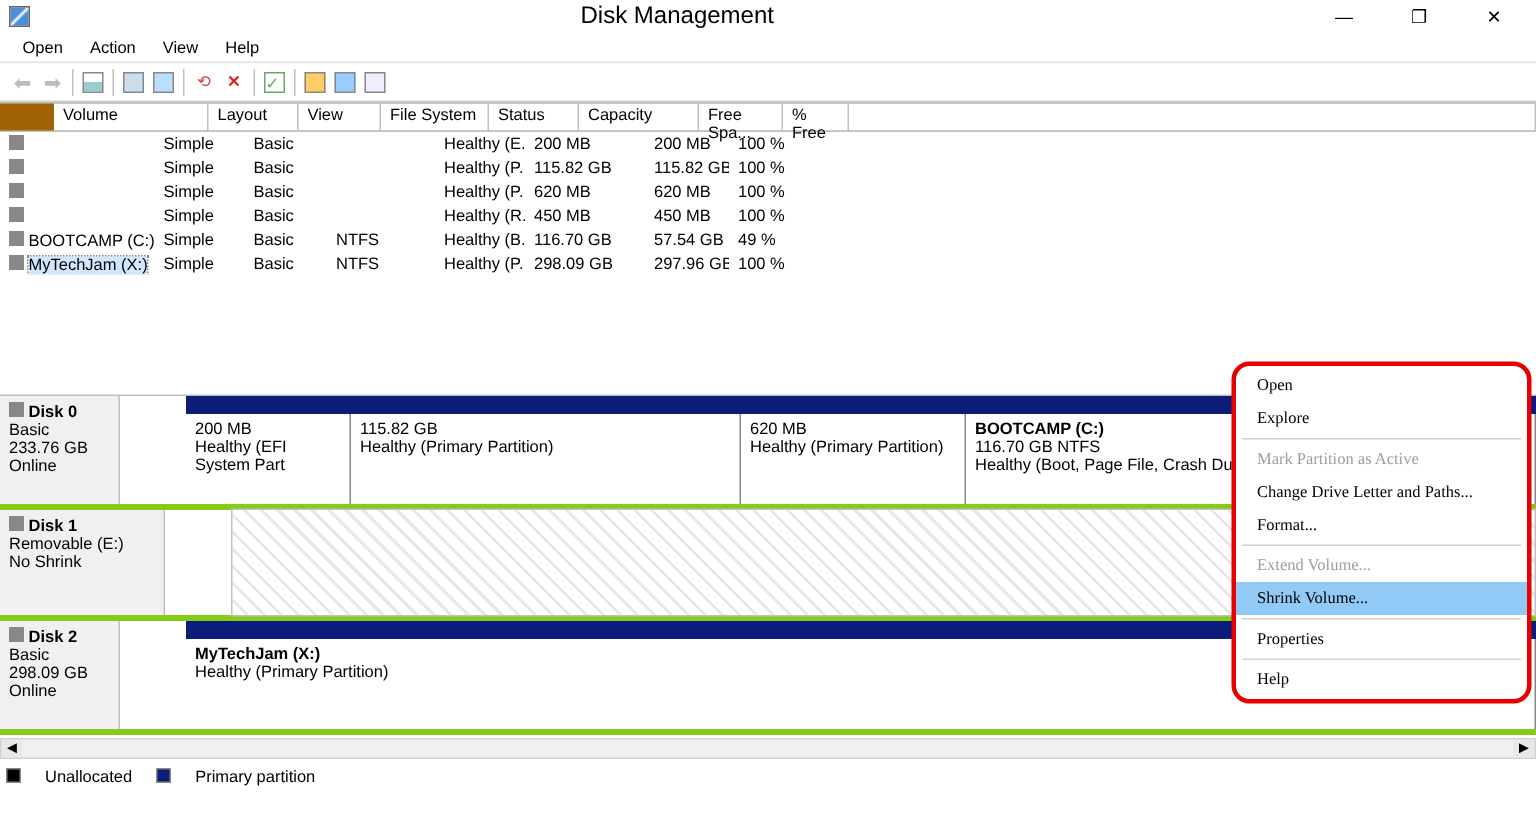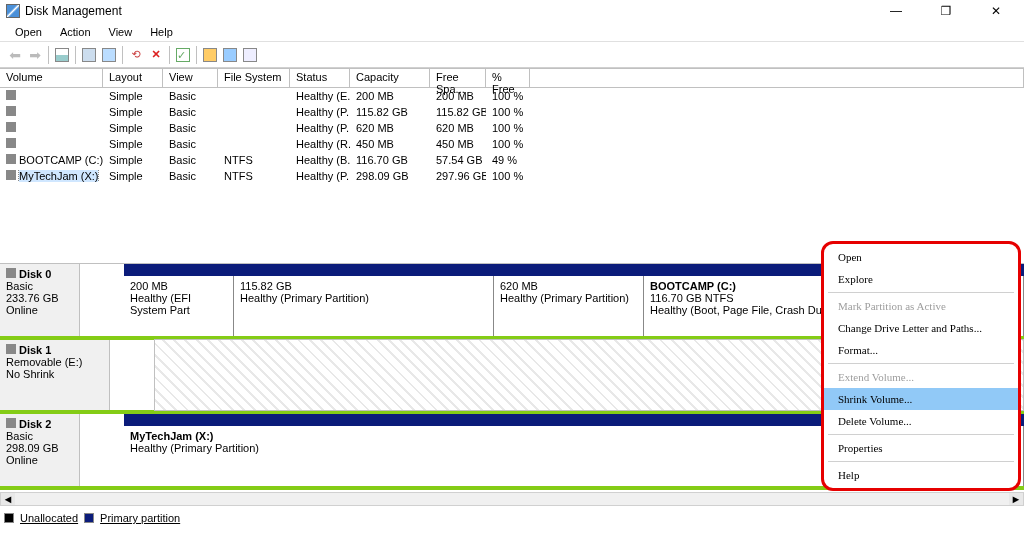--- a/index.html
+++ b/index.html
@@ -1,30 +1,30 @@
 <!DOCTYPE html>
 <html><head>
 <meta charset="utf-8">
 <style>
 * { box-sizing: border-box; margin: 0; padding: 0; font-family: "Segoe UI", Tahoma, sans-serif; font-size: 11px; }
 body { background: #fff; width: 1024px; height: 544px; overflow: hidden; color: #000; }
 .titlebar { height: 22px; display: flex; align-items: center; padding: 0 6px; }
 .titlebar .tb-icon { width: 14px; height: 14px; margin-right: 5px; background: linear-gradient(135deg,#4a90d9 40%,#fff 50%,#4a90d9 60%); border:1px solid #666; }
-.titlebar .title { flex: 1; font-size: 12px; }
+.titlebar .title { flex: 1; font-size: 16px; text-align: center; }
 .titlebar .winbtns { display: flex; gap: 14px; margin-right: 4px; }
 .titlebar .winbtn { width: 36px; height: 20px; display:flex; align-items:center; justify-content:center; font-size:12px; }
 .menubar { height: 20px; display: flex; align-items: center; padding: 0 6px; border-bottom: 1px solid #e0e0e0; }
 .menubar span { padding: 0 9px; }
 .toolbar { height: 26px; display: flex; align-items: center; padding: 0 6px; border-bottom: 1px solid #d0d0d0; gap: 2px; }
 .tbtn { width: 18px; height: 18px; display:flex; align-items:center; justify-content:center; border:1px solid transparent; }
 .sep { width:1px; height:18px; background:#c0c0c0; margin:0 2px; }
 .arrow { font-size:14px; color:#555; }
 .arrow.dis { color:#bbb; }
 .ibox { width:14px;height:14px;border:1px solid #888; }
-.grid-head { display:flex; background:#404040; border-top:1px solid #c0c0c0; border-bottom:1px solid #c0c0c0; height:20px; }
+.grid-head { display:flex; background:#a16207; border-top:1px solid #c0c0c0; border-bottom:1px solid #c0c0c0; height:20px;padding-left:36px; }
 .gh { border-right:1px solid #c0c0c0; padding:2px 6px; background:#fff; font-size:11px; }
 .grid-body { height:175px; overflow:auto; }
 .row { display:flex; height:16px; align-items:center; }
 .cell { padding:0 6px; overflow:hidden; white-space:nowrap; }
 .vol-icon { width:10px;height:10px; background:#888; display:inline-block; margin-right:3px; }
 .sel { background:#d0e7ff; outline:1px dotted #888; display:inline-block; }
 
 .disks { border-top:1px solid #c0c0c0; }
 .disk { display:flex; border-bottom:4px solid #84cc16;gap:44px; }
 .dhead { width:110px; border-right:1px solid #c0c0c0; padding:4px 6px; background:#f0f0f0; font-size:11px; }
@@ -38,21 +38,21 @@
 .nomedia { flex:1; display:flex; align-items:center; padding-left:6px; color:#000; background:
   repeating-linear-gradient(45deg,#fff 0,#fff 6px,#e8e8e8 6px,#e8e8e8 8px); height:72px; border:1px solid #c0c0c0; margin:-1px 0; }
 
 .ctx-wrap { position:absolute; top:241px; left:821px; width:200px; border:3px solid #e60000; border-radius:12px; background:#fff; z-index:50; }
 .ctx { padding:2px 0; }
 .ctx .mi { padding:5px 14px; font-size:11px;font-family:Liberation Serif, serif; }
 .ctx .mi.dis { color:#9e9e9e; }
 .ctx .mi.hov { background:#91c9f7; }
 .ctx hr { border:none; border-top:1px solid #d0d0d0; margin:2px 4px; }
 
-.legend { position:absolute; left:4px; bottom:20px; display:flex; align-items:center; gap:6px; font-size:11px;text-decoration:underline; }
+.legend { position:absolute; left:4px; bottom:20px; display:flex; align-items:flex-start; gap:16px; font-size:11px; }
 .swatch { width:10px;height:10px;display:inline-block;border:1px solid #888; }
 .sw-un { background:#000; }
 .sw-pr { background:#0b1c7a; }
 .scrollbar { position:absolute; bottom:38px; left:0; right:0; height:14px; background:#f0f0f0; border:1px solid #d0d0d0; display:flex; }
 .scrollbar .track{flex:1;}
 .scrollbar .btn{width:14px;display:flex;align-items:center;justify-content:center;background:#e8e8e8;}
 
 .c0{width:103px}.c1{width:60px}.c2{width:55px}.c3{width:72px}.c4{width:60px}.c5{width:80px}.c6{width:56px}.c7{width:44px}.c8{flex:1}
 </style>
 </head>
@@ -269,19 +269,18 @@
   <div class="ctx">
     <div class="mi">Open</div>
     <div class="mi">Explore</div>
     <hr>
     <div class="mi dis">Mark Partition as Active</div>
     <div class="mi">Change Drive Letter and Paths...</div>
     <div class="mi">Format...</div>
     <hr>
     <div class="mi dis">Extend Volume...</div>
     <div class="mi hov">Shrink Volume...</div>
-    <div class="mi">Delete Volume...</div>
     <hr>
     <div class="mi">Properties</div>
     <hr>
     <div class="mi">Help</div>
   </div>
 </div>
 
 </body></html>

